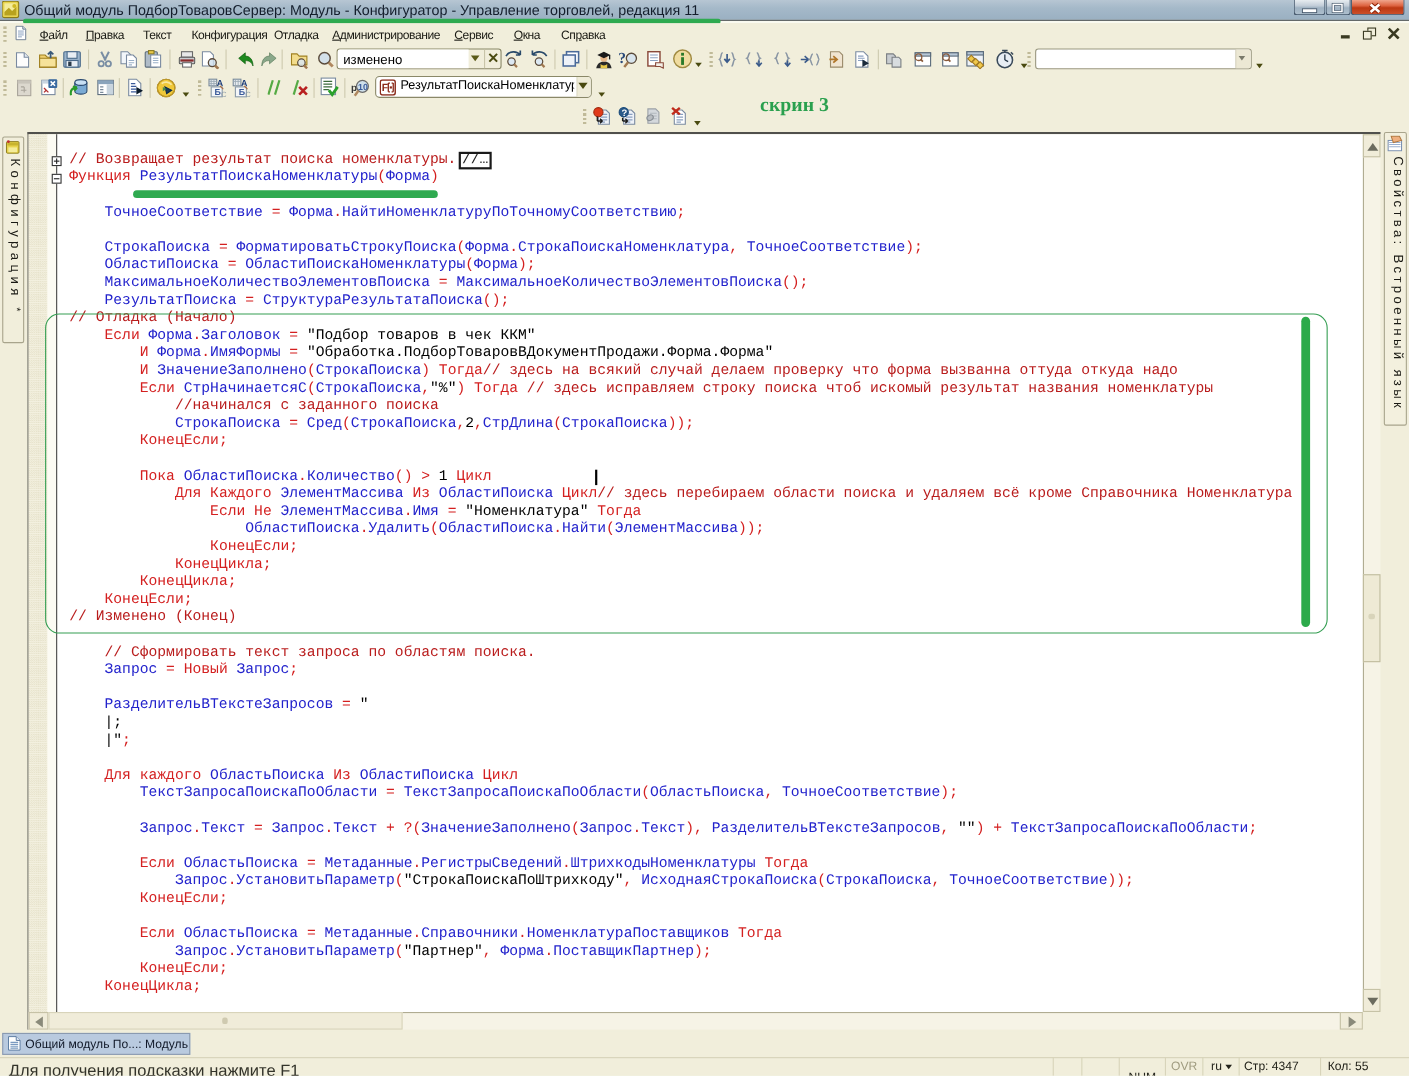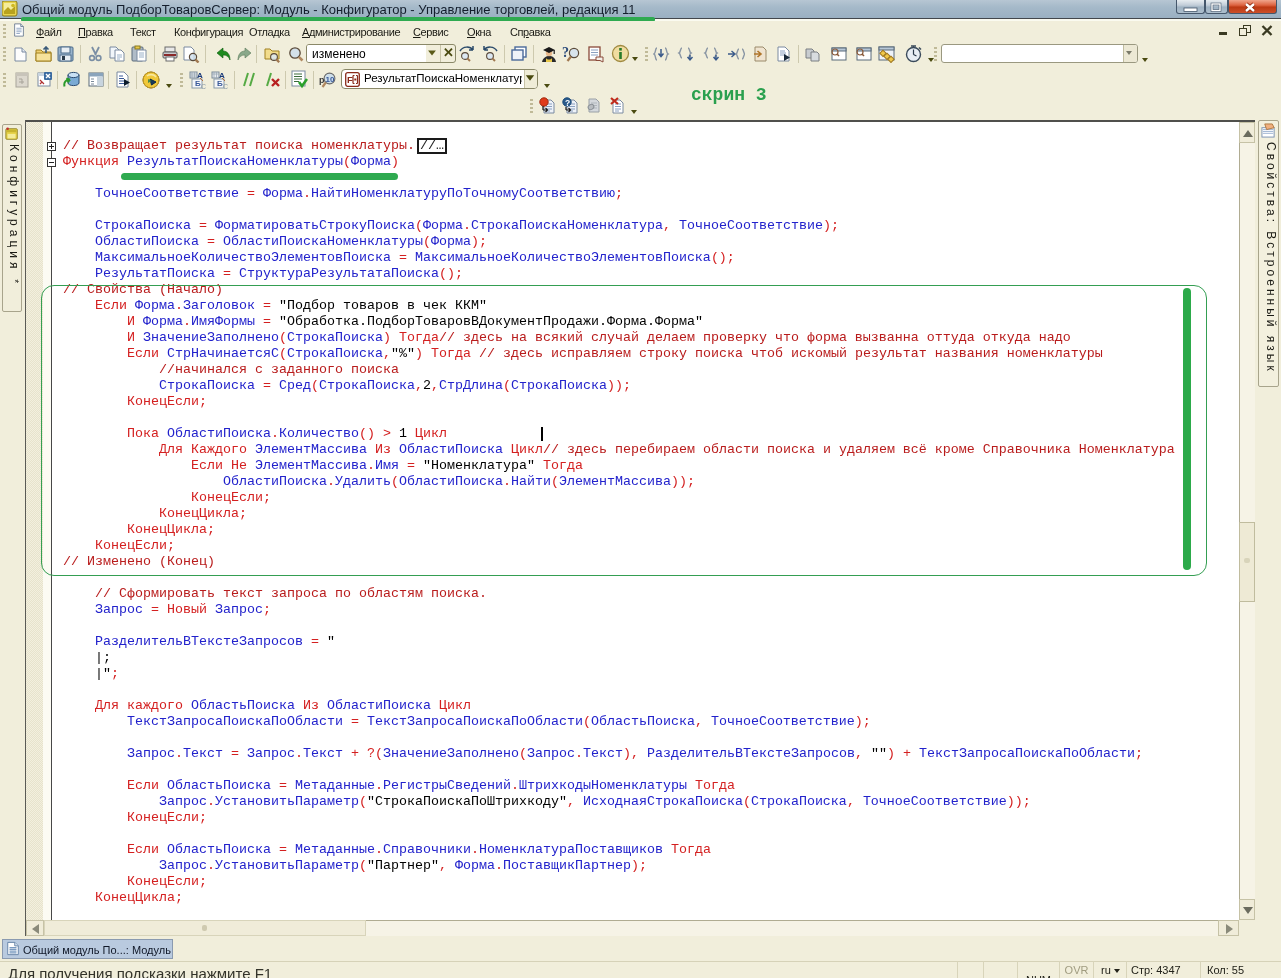--- a/index.html
+++ b/index.html
@@ -372,21 +372,21 @@
     <path d="M3 2 H10 L13 5 V15 H3 Z" fill="#d4d8dc" stroke="#9aa0a6"></path>
     <path d="M5 6 H11 M5 8.5 H11 M5 11 H11" stroke="#b0b6bc" stroke-width="1"></path>
     <ellipse cx="5" cy="10" rx="3" ry="2.4" fill="#b8bcc0" stroke="#8a9096" transform="rotate(-30 5 10)"></ellipse>
   </svg>
 <svg class="abs" style="left:609px;top:97px;width:17px;height:17px" viewBox="0 0 17 17">
     <path d="M4 3 H11 L14 6 V16 H4 Z" fill="#fff" stroke="#7a8aa0"></path>
     <path d="M6 7 H12 M6 9.5 H12 M6 12 H12 M6 14 H10" stroke="#8aa0c0" stroke-width="1"></path>
     <path d="M2 1 L9 7 M9 1 L2 7" stroke="#c02a1a" stroke-width="2.2"></path>
   </svg>
 <div class="abs ddarrow" style="left:631px;top:110px"></div>
-<div class="abs" id="skrin" style="left:691px;top:85px;font-family:Liberation Mono, monospace;font-size:18px;font-weight:bold;color:#2aa04e">скрин 3</div>
+<div class="abs" id="skrin" style="left:691px;top:85px;font-family:Liberation Serif, serif;font-size:18px;font-weight:bold;color:#2aa04e">скрин 3</div>
 
 <div class="abs" id="edtop"></div>
 <div class="abs" id="edleft"></div>
 <div class="abs" id="hatch"></div>
 <div class="abs" id="gutter"></div>
 <div class="abs" id="white"></div>
 <div class="abs" id="foldline"></div>
 <div class="abs fb" style="top:142px">
     <div class="abs" style="left:1px;top:3px;width:5px;height:1px;background:#222"></div>
     <div class="abs" style="left:3px;top:1px;width:1px;height:5px;background:#222"></div>
@@ -396,21 +396,21 @@
   </div>
 <div class="abs" id="code"><u>// Возвращает результат поиска номенклатуры. </u><span class="foldbox">//…</span>
 <i>Функция</i> <b>РезультатПоискаНоменклатуры</b><i>(</i><b>Форма</b><i>)</i>
 
     <b>ТочноеСоответствие</b> <i>=</i> <b>Форма</b><i>.</i><b>НайтиНоменклатуруПоТочномуСоответствию</b><i>;</i>
 
     <b>СтрокаПоиска</b> <i>=</i> <b>ФорматироватьСтрокуПоиска</b><i>(</i><b>Форма</b><i>.</i><b>СтрокаПоискаНоменклатура</b><i>,</i> <b>ТочноеСоответствие</b><i>);</i>
     <b>ОбластиПоиска</b> <i>=</i> <b>ОбластиПоискаНоменклатуры</b><i>(</i><b>Форма</b><i>);</i>
     <b>МаксимальноеКоличествоЭлементовПоиска</b> <i>=</i> <b>МаксимальноеКоличествоЭлементовПоиска</b><i>();</i>
     <b>РезультатПоиска</b> <i>=</i> <b>СтруктураРезультатаПоиска</b><i>();</i>
-<u>// Свойства (Начало)</u>
+<u>// Отладка (Начало)</u>
     <i>Если</i> <b>Форма</b><i>.</i><b>Заголовок</b> <i>=</i> "Подбор товаров в чек ККМ"
         <i>И</i> <b>Форма</b><i>.</i><b>ИмяФормы</b> <i>=</i> "Обработка.ПодборТоваровВДокументПродажи.Форма.Форма"
         <i>И</i> <b>ЗначениеЗаполнено</b><i>(</i><b>СтрокаПоиска</b><i>)</i> <i>Тогда</i><u>// здесь на всякий случай делаем проверку что форма вызванна оттуда откуда надо</u>
         <i>Если</i> <b>СтрНачинаетсяС</b><i>(</i><b>СтрокаПоиска</b><i>,</i>"%"<i>)</i> <i>Тогда</i> <u>// здесь исправляем строку поиска чтоб искомый результат названия номенклатуры</u>
             <u>//начинался с заданного поиска</u>
             <b>СтрокаПоиска</b> <i>=</i> <b>Сред</b><i>(</i><b>СтрокаПоиска</b><i>,</i>2<i>,</i><b>СтрДлина</b><i>(</i><b>СтрокаПоиска</b><i>));</i>
         <i>КонецЕсли;</i>
 
         <i>Пока</i> <b>ОбластиПоиска</b><i>.</i><b>Количество</b><i>()</i> <i>&gt;</i> 1 <i>Цикл</i>
             <i>Для</i> <i>Каждого</i> <b>ЭлементМассива</b> <i>Из</i> <b>ОбластиПоиска</b> <i>Цикл</i><u>// здесь перебираем области поиска и удаляем всё кроме Справочника Номенклатура</u>

